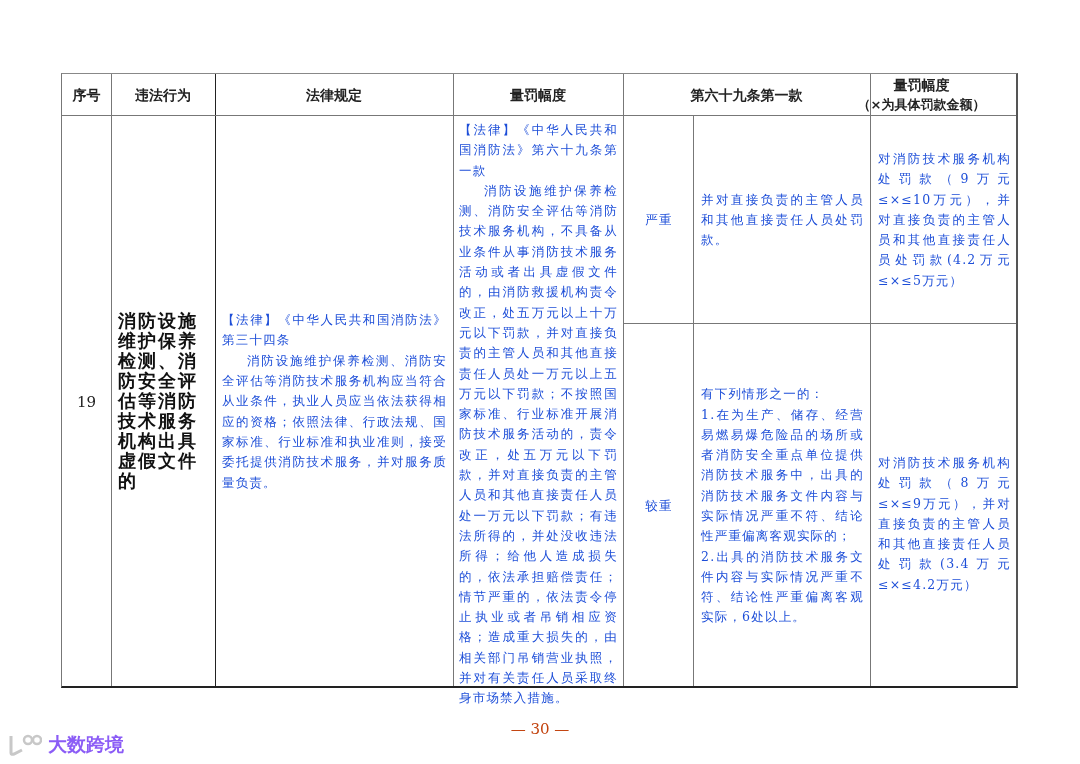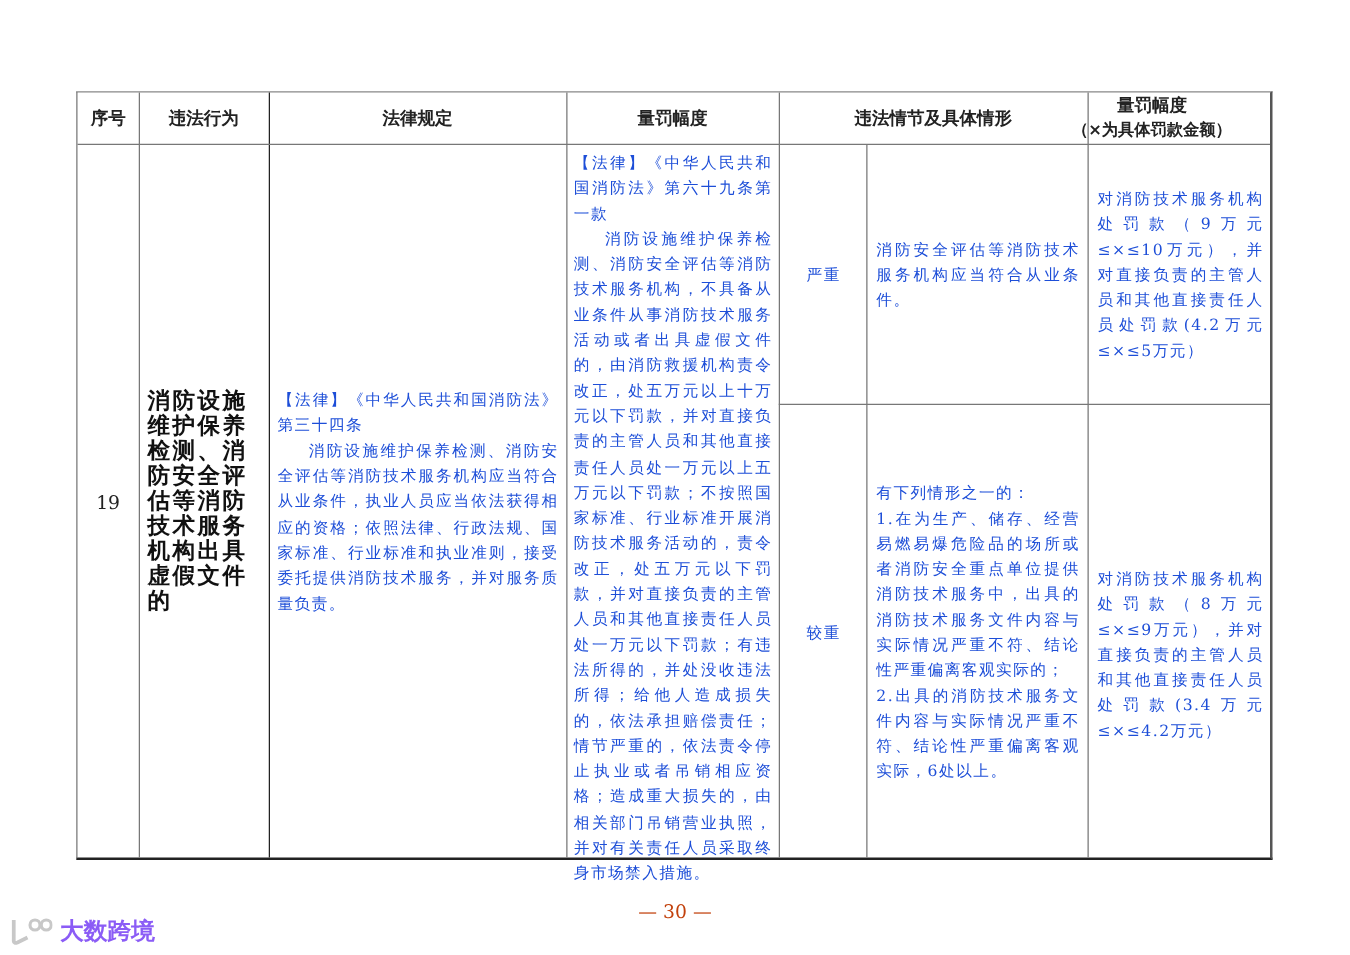--- a/index.html
+++ b/index.html
@@ -33,21 +33,21 @@
   <div class="vline" style="left:631px; top:42px;"></div>
   <div class="vline" style="left:808px;"></div>
 
   <div class="hline" style="left:0; right:0; top:41px;"></div>
   <div class="hline" style="left:561px; right:0; top:249px;"></div>
 
   <div class="cell hdr" style="left:0; top:0; width:49px; height:42px;">序号</div>
   <div class="cell hdr" style="left:49px; top:0; width:104px; height:42px;">违法行为</div>
   <div class="cell hdr" style="left:153px; top:0; width:238px; height:42px;">法律规定</div>
   <div class="cell hdr" style="left:391px; top:0; width:170px; height:42px;">量罚幅度</div>
-  <div class="cell hdr" style="left:561px; top:0; width:247px; height:42px;">违法情节及具体情形</div>
+  <div class="cell hdr" style="left:561px; top:0; width:247px; height:42px;">第六十九条第一款</div>
   <div class="cell hdr" style="left:786px; top:0; width:147px; height:42px; flex-direction:column;">
     <div>量罚幅度</div>
     <div style="font-size:13px;">（×为具体罚款金额）</div>
   </div>
 
   <div class="cell" style="left:0; top:42px; width:49px; height:571px; font-size:15px;">19</div>
   <div class="cell" style="left:52px; top:42px; width:100px; height:571px; padding:0 4px;">
     <div class="bold-sans">消防设施维护保养检测、消防安全评估等消防技术服务机构出具虚假文件的</div>
   </div>
   <div class="cell" style="left:156px; top:42px; width:234px; height:571px; padding:0 5px 0 4px; align-items:center;">
@@ -58,21 +58,21 @@
   </div>
   <div class="cell" style="left:394px; top:42px; width:166px; height:571px; padding:4px 4px 0 3px; align-items:flex-start;">
     <div class="body-text">
       <p class="para">【法律】《中华人民共和国消防法》第六十九条第一款</p>
       <p class="para indent">消防设施维护保养检测、消防安全评估等消防技术服务机构，不具备从业条件从事消防技术服务活动或者出具虚假文件的，由消防救援机构责令改正，处五万元以上十万元以下罚款，并对直接负责的主管人员和其他直接责任人员处一万元以上五万元以下罚款；不按照国家标准、行业标准开展消防技术服务活动的，责令改正，处五万元以下罚款，并对直接负责的主管人员和其他直接责任人员处一万元以下罚款；有违法所得的，并处没收违法所得；给他人造成损失的，依法承担赔偿责任；情节严重的，依法责令停止执业或者吊销相应资格；造成重大损失的，由相关部门吊销营业执照，并对有关责任人员采取终身市场禁入措施。</p>
     </div>
   </div>
 
   <div class="cell body-text" style="left:563px; top:42px; width:68px; height:208px;">严重</div>
   <div class="cell" style="left:634px; top:42px; width:173px; height:208px; padding:0 5px;">
-    <div class="body-text">消防安全评估等消防技术服务机构应当符合从业条件。</div>
+    <div class="body-text">并对直接负责的主管人员和其他直接责任人员处罚款。</div>
   </div>
   <div class="cell" style="left:810px; top:42px; width:145px; height:208px; padding:0 6px;">
     <div class="body-text">对消防技术服务机构处罚款（9万元≤×≤10万元），并对直接负责的主管人员和其他直接责任人员处罚款(4.2万元≤×≤5万元）</div>
   </div>
 
   <div class="cell body-text" style="left:563px; top:251px; width:68px; height:362px;">较重</div>
   <div class="cell" style="left:634px; top:251px; width:173px; height:362px; padding:0 5px;">
     <div class="body-text">
       <p class="para">有下列情形之一的：</p>
       <p class="para">1.在为生产、储存、经营易燃易爆危险品的场所或者消防安全重点单位提供消防技术服务中，出具的消防技术服务文件内容与实际情况严重不符、结论性严重偏离客观实际的；</p>

